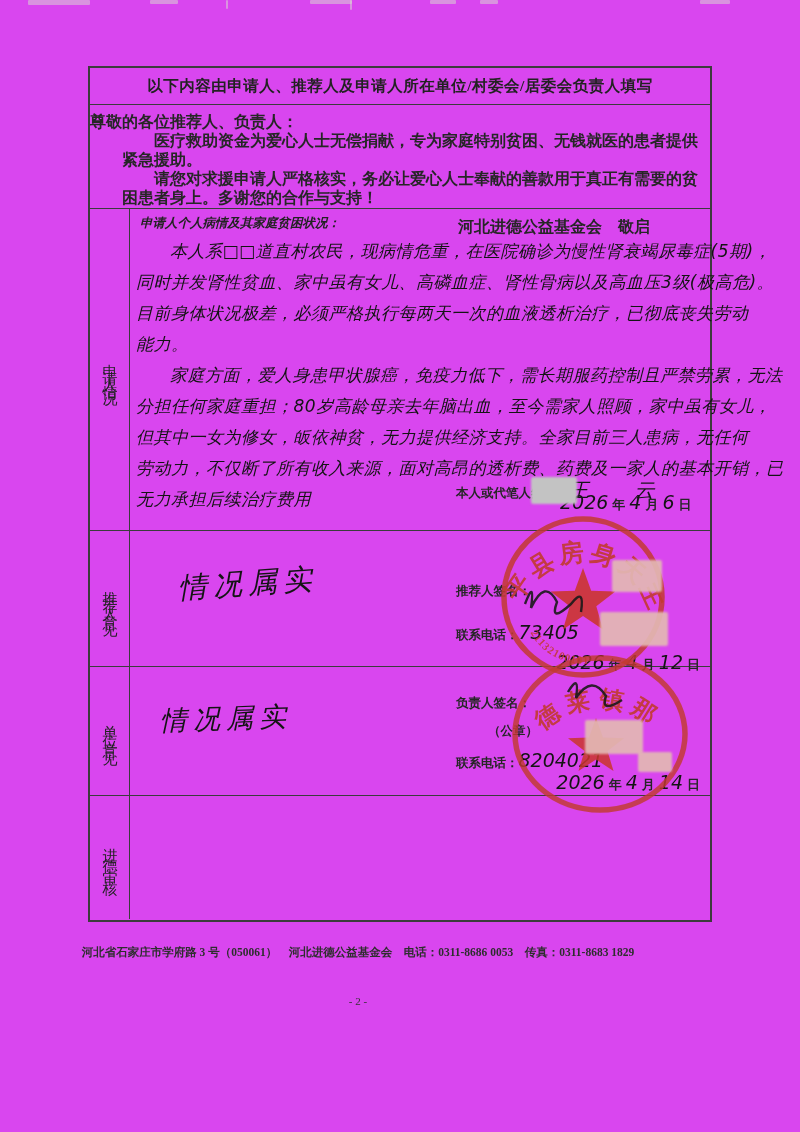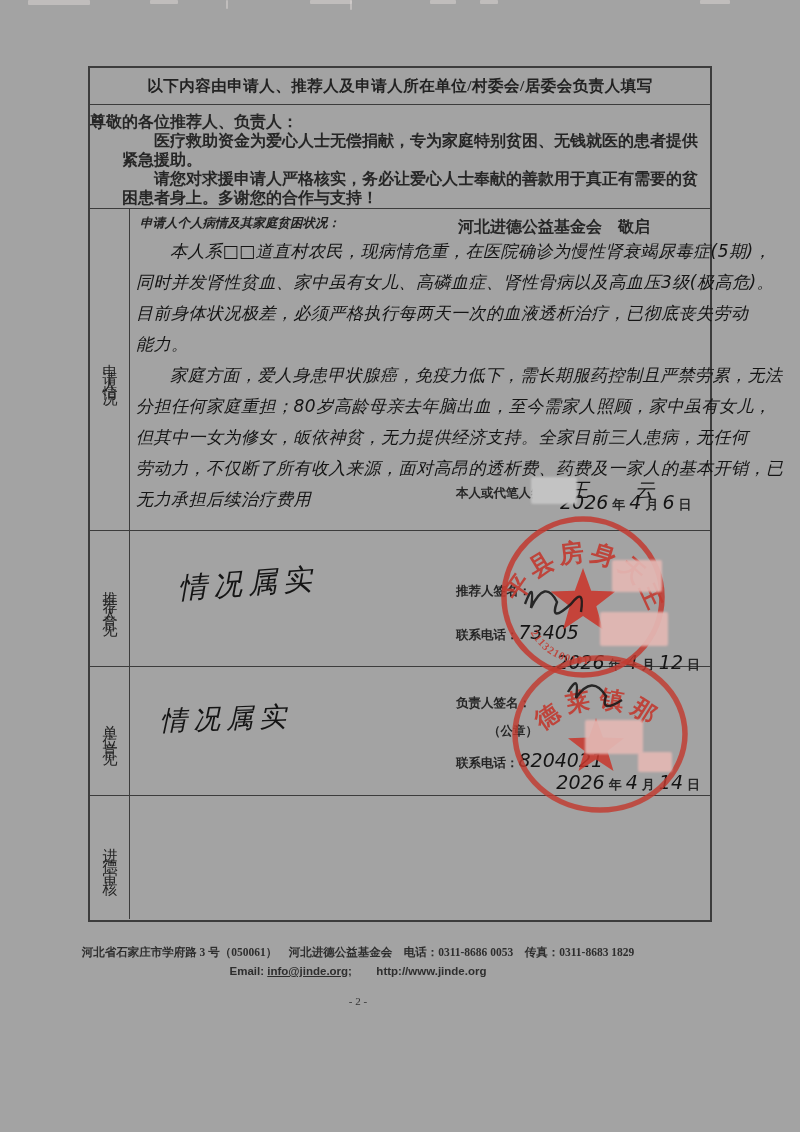--- a/index.html
+++ b/index.html
@@ -1,19 +1,19 @@
 <!DOCTYPE html>
 <html><head>
 <meta charset="utf-8">
 <style>
   * { margin: 0; padding: 0; box-sizing: border-box; }
   body { background: #e8e8e8; font-family: "Liberation Serif", "DejaVu Serif", serif; }
   .page {
     position: relative; width: 800px; height: 1132px; margin: 0 auto;
-    background: #a3a3a3; overflow: hidden; color: #2b2b2b;
+    background: #d946ef; overflow: hidden; color: #2b2b2b;
   }
   .smudge { position: absolute; background: #d9d4d2; opacity: .55; border-radius: 1px; }
   
   .doc-table {
     position: absolute; left: 88px; top: 66px; width: 624px; height: 856px;
     border: 2px solid #3c3c3c;
   }
   .row { position: relative; border-bottom: 1.5px solid #3c3c3c; width: 100%; }
   .row:last-child { border-bottom: none; }
   .row-header { height: 37px; display: flex; align-items: center; justify-content: center; }
@@ -206,21 +206,15 @@
     <path d="M 60,40 q 12,-20 8,6 q 16,-24 30,-2 q -6,18 16,4" fill="none" stroke="#1a1a1a" stroke-width="2.4" opacity="0.9"></path>
   </svg>
 
   <div class="redact redact-grey" style="left:531px;top:477px;width:46px;height:27px"></div>
   <div class="redact redact-pink" style="left:612px;top:560px;width:50px;height:32px"></div>
   <div class="redact redact-pink" style="left:600px;top:612px;width:68px;height:34px"></div>
   <div class="redact redact-pink" style="left:585px;top:720px;width:58px;height:34px"></div>
   <div class="redact redact-pink" style="left:638px;top:752px;width:34px;height:20px"></div>
 
   <div class="footer f1">河北省石家庄市学府路 3 号（050061）　河北进德公益基金会　电话：0311-8686 0053　传真：0311-8683 1829</div>
-  <div class="footer f2">
-    <span>Email:</span>
-    <span class="email">info@jinde.org;</span>
-    <span style="display:inline-block;width:18px"></span>
-    <span>http://www.jinde.org</span>
-  </div>
   <div class="footer pagenum">- 2 -</div>
 
 </div>
 
 </body></html>

